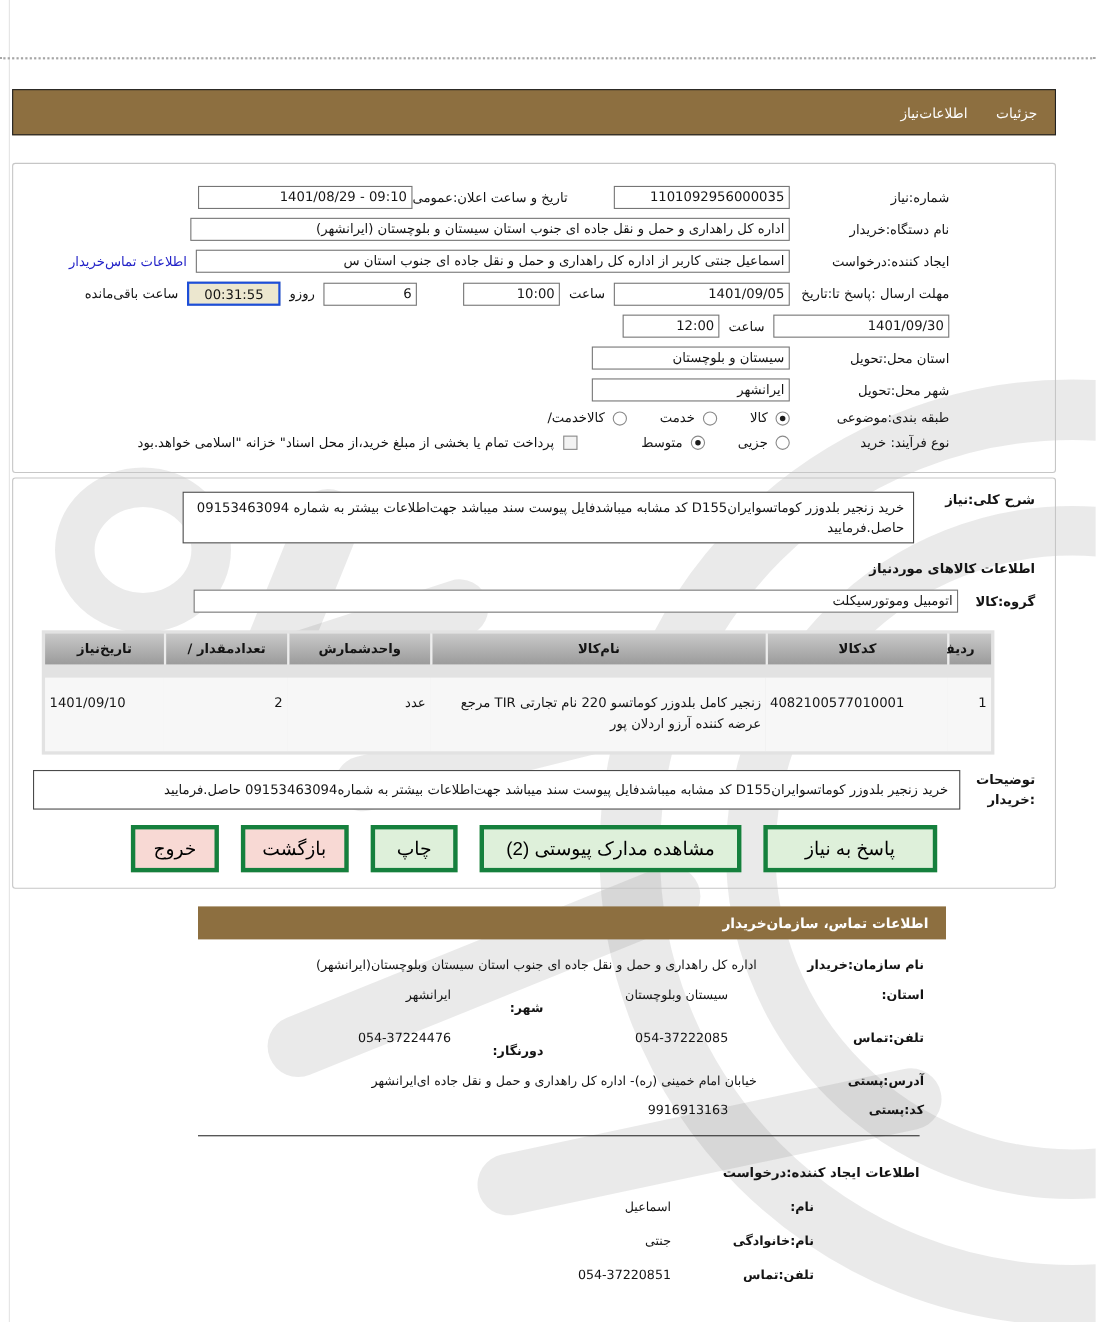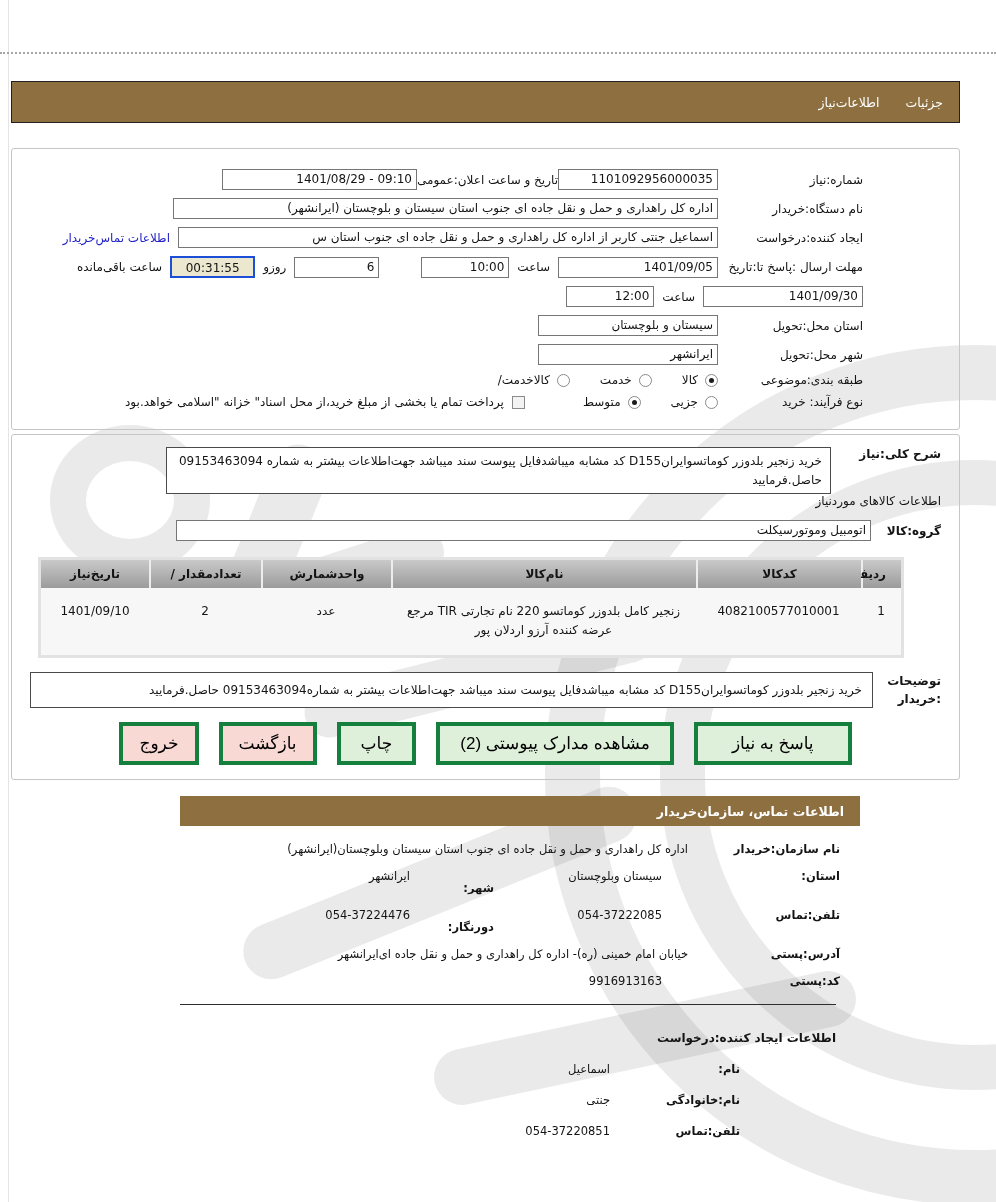--- a/index.html
+++ b/index.html
@@ -36,21 +36,21 @@
   }
   .topbar .tab { cursor:default; }
 
   .panel {
     border:1px solid #c6c6c6; border-radius:3px; margin:25px 36px 0 11px;
     background:transparent;
   }
   .p1 { padding:12px 96px 12px 20px; }
   .frow { display:flex; align-items:center; margin:8px 0; }
   .flabel { width:145px; flex:none; text-align:right; padding-left:6px; }
-  .flabel2 { text-align:right; }
+  .flabel2 { margin-right:42px; text-align:right; }
   .mid { margin:0 8px; white-space:nowrap; }
   .ibox {
     height:21px; border:1px solid #767676; background:#fff; padding:0 4px;
     line-height:19px; text-align:right; overflow:hidden; white-space:nowrap; flex:none;
   }
   .w160{width:160px}.w195{width:195px}.w545{width:545px}.w540{width:540px}
   .w88{width:88px}.w85{width:85px}.w180{width:180px}
   .countdown {
     width:85px; height:22px; background:var(--countdown-bg,#ece7cf); border:2px solid #1d4ed8;
     text-align:center; line-height:20px; flex:none;
@@ -71,33 +71,33 @@
   }
 
   .p2 { margin-top:4px; padding:12px 18px 14px 18px; }
   .p2row { display:flex; align-items:flex-start; }
   .blabel { font-weight:bold; text-align:right; flex:none; padding-left:6px; }
   .wl110{width:110px} .wl70{width:70px}
   .descbox {
     width:665px; min-height:44px; border:1px solid #4a4a4a; background:#fff;
     padding:4px 8px; line-height:1.55; flex:none;
   }
-  .sect-h { font-weight:normal; text-align:right; }
+  .sect-h { font-weight:bold; margin-top:16px; text-align:right; }
   .grp-row { margin-top:12px; align-items:center; }
   .grp { width:695px; }
   .tbl-wrap { width:866px; margin:16px 37px 0 0; background:#e2e2e2; padding:3px; }
   .tgrid { display:grid; grid-template-columns:40px 165px 305px 130px 112px 108px; }
   .th {
     background:linear-gradient(180deg,#c9c9c9,#9b9b9b); font-weight:bold; text-align:center;
     padding:7px 15px; border-left:2px solid #ededed; font-size:12px;
   }
   .th:last-child { border-left:none; }
   .td {
-    background:rgba(250,250,250,0.9); text-align:center; padding:14px 4px 16px 4px;
-    line-height:1.55; font-size:12px;
+    background:rgba(250,250,250,0.9); padding:14px 4px 16px 4px;
+    line-height:1.55; font-size:12px;margin-top:12px;
   }
   .note-row { margin-top:14px; }
   .blabel2 { width:68px; flex:none; font-weight:bold; text-align:right; line-height:1.5; }
   .notebox {
     flex:1; height:36px; border:1px solid #4a4a4a; background:#fff;
     display:flex; align-items:center; padding:0 10px; white-space:nowrap; overflow:hidden;
   }
   .btnrow { margin-top:14px; display:flex; justify-content:center; gap:20px; }
   .btn {
     height:43px; display:flex; align-items:center; border:4px solid #15803d;

